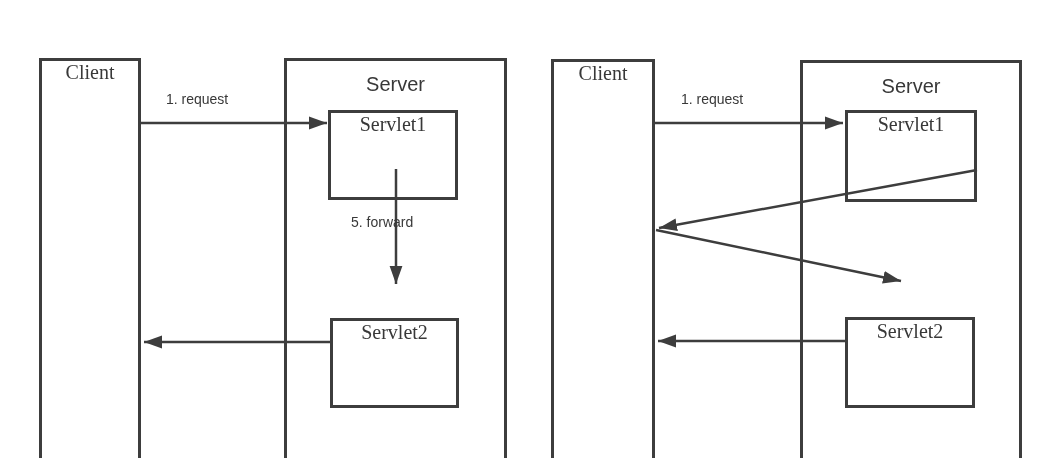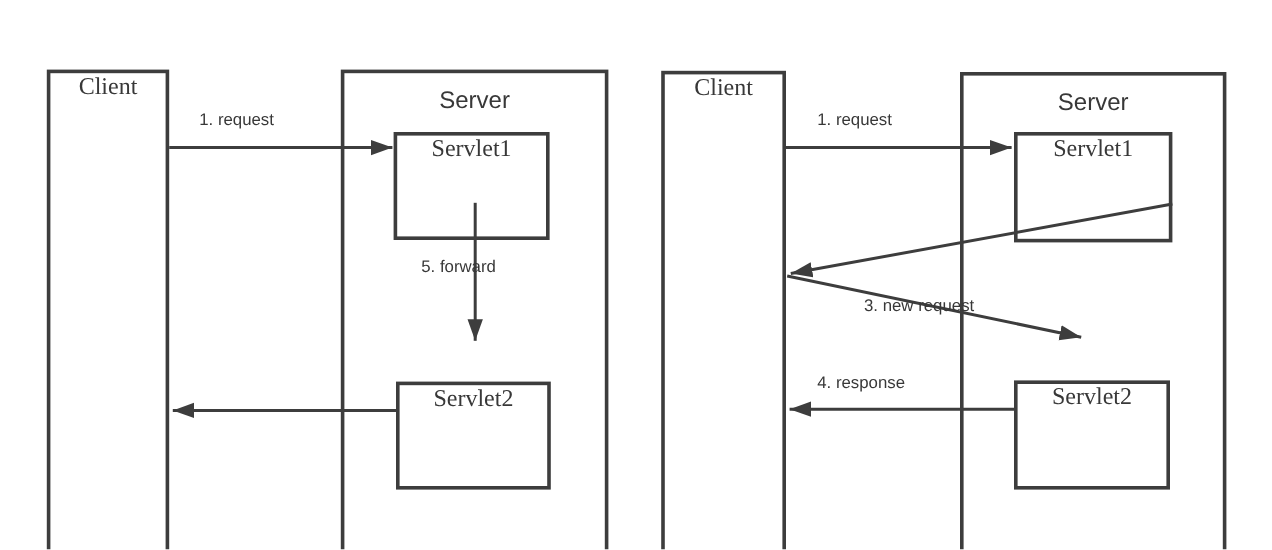--- a/index.html
+++ b/index.html
@@ -96,16 +96,14 @@
   <div class="box s2 server-box">
     <span class="server-title">Server</span>
   </div>
   <div class="box sv1b center-label">
     <span>Servlet1</span>
   </div>
   <div class="box sv2b center-label">
     <span>Servlet2</span>
   </div>
   <div class="lbl l-req2">1. request</div>
-  <div class="lbl l-nr">3. new request</div>
-  <div class="lbl l-res2">4. response</div>
 
 </div>
 
 </body></html>

